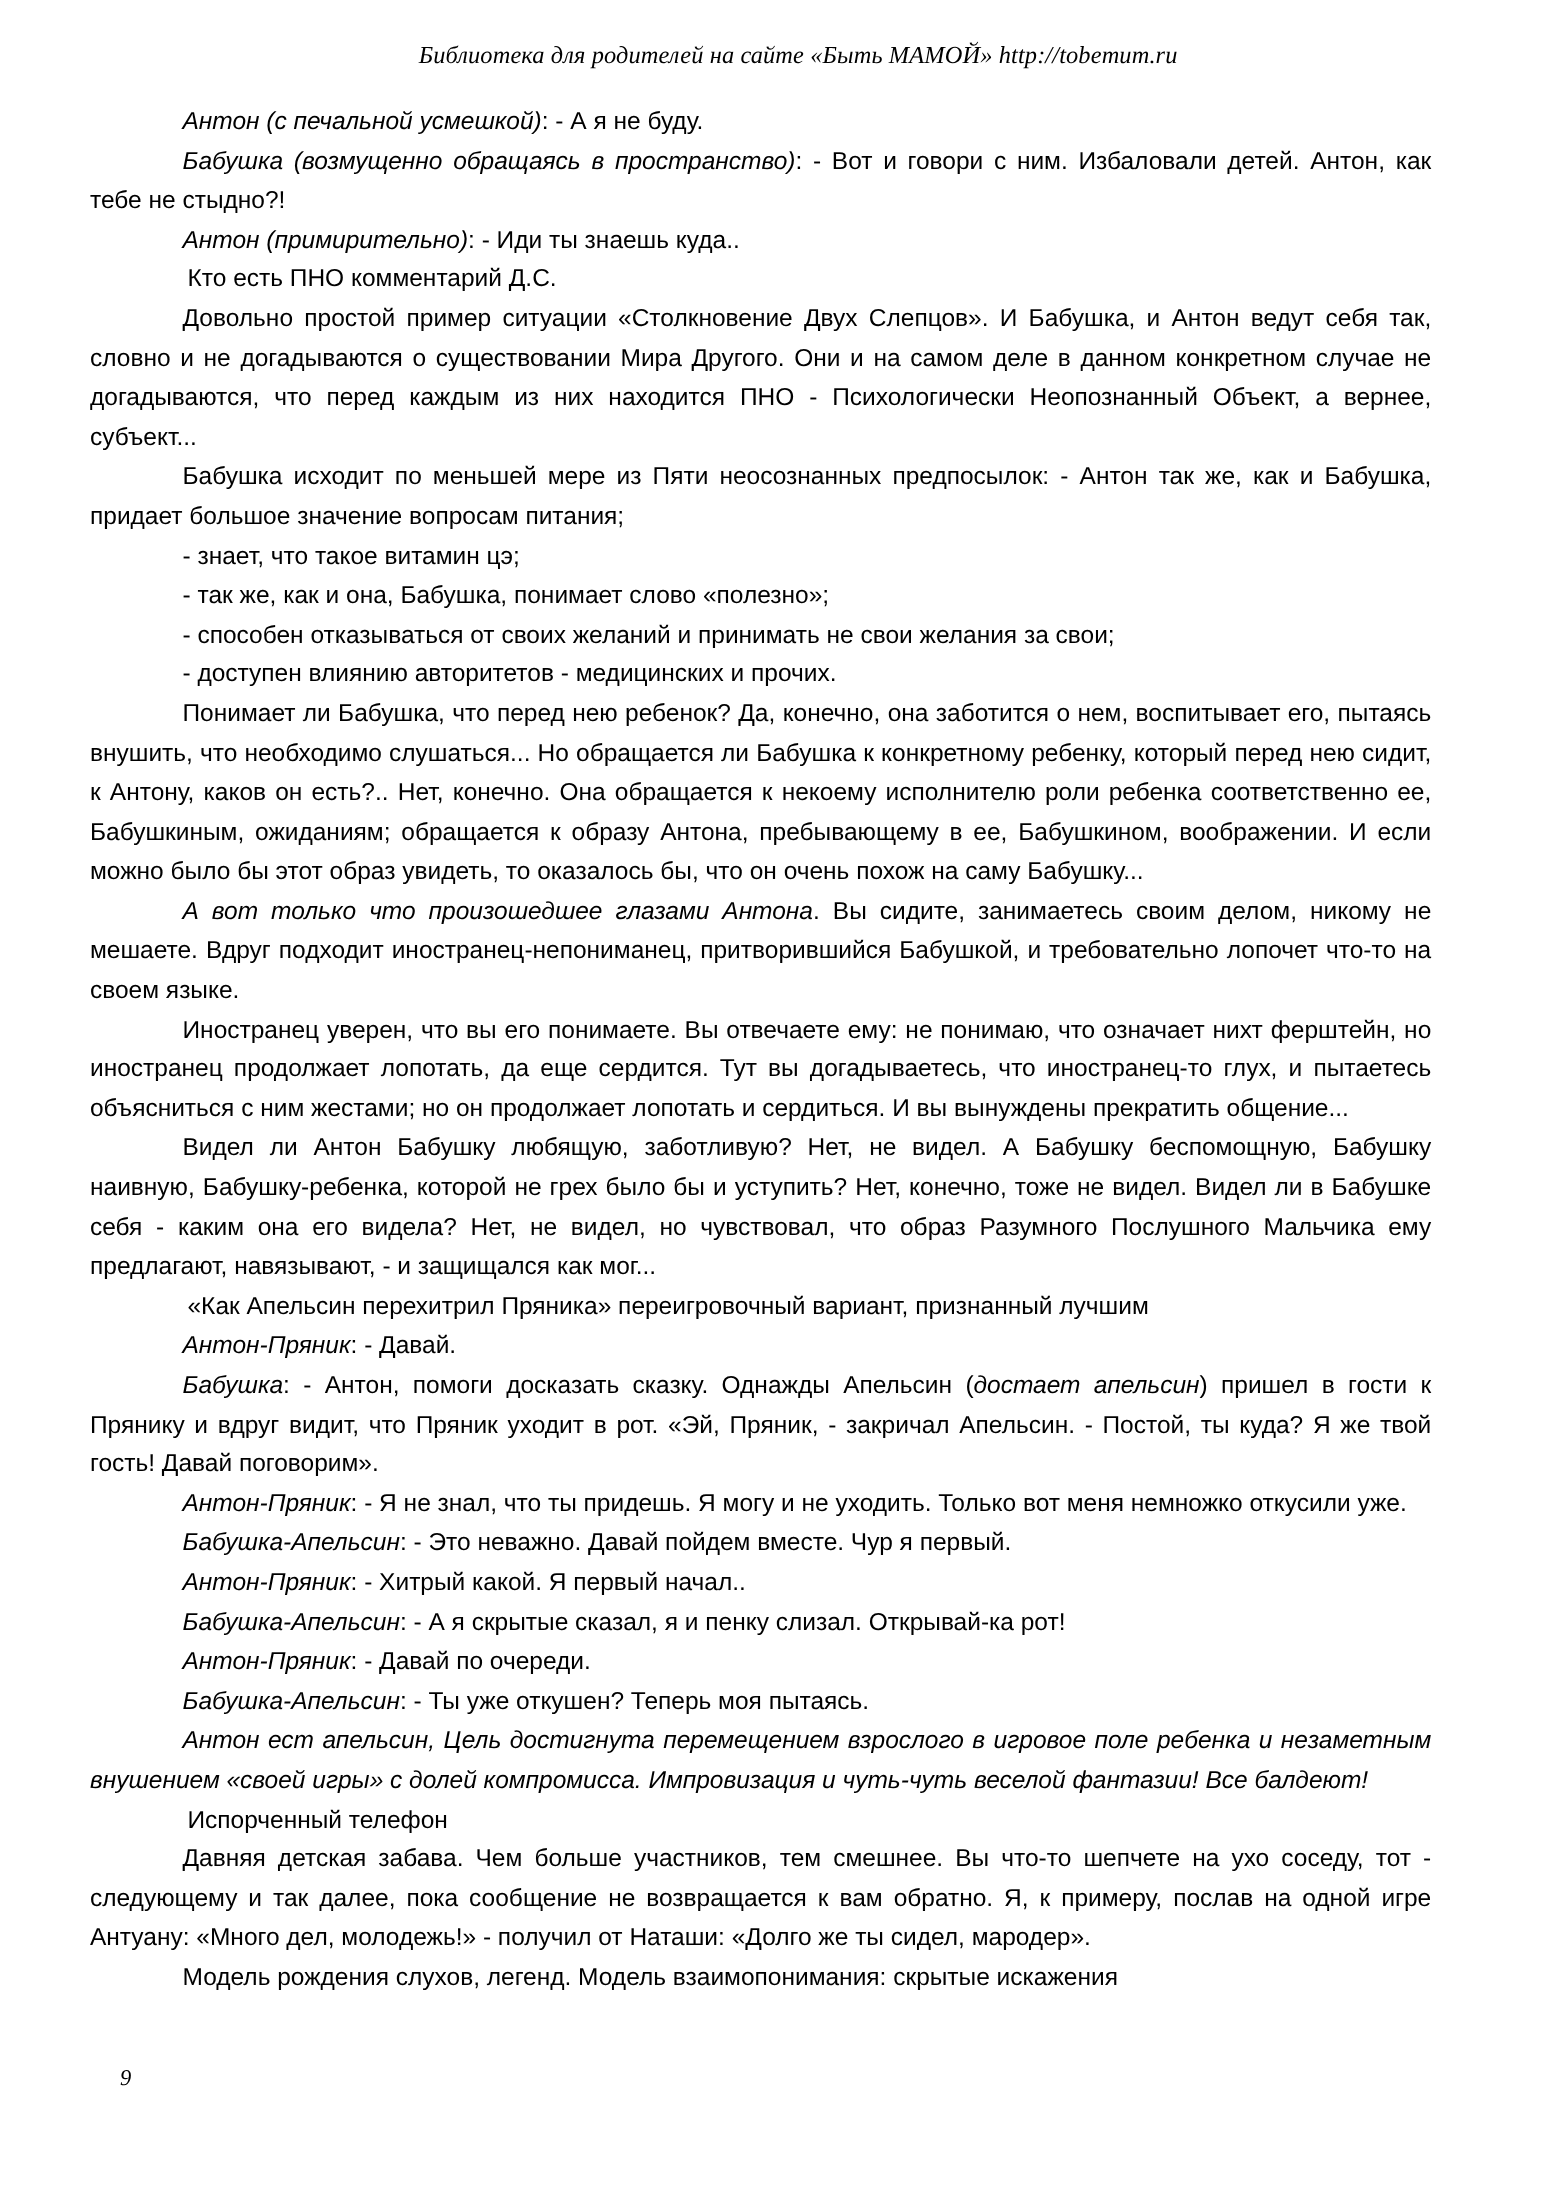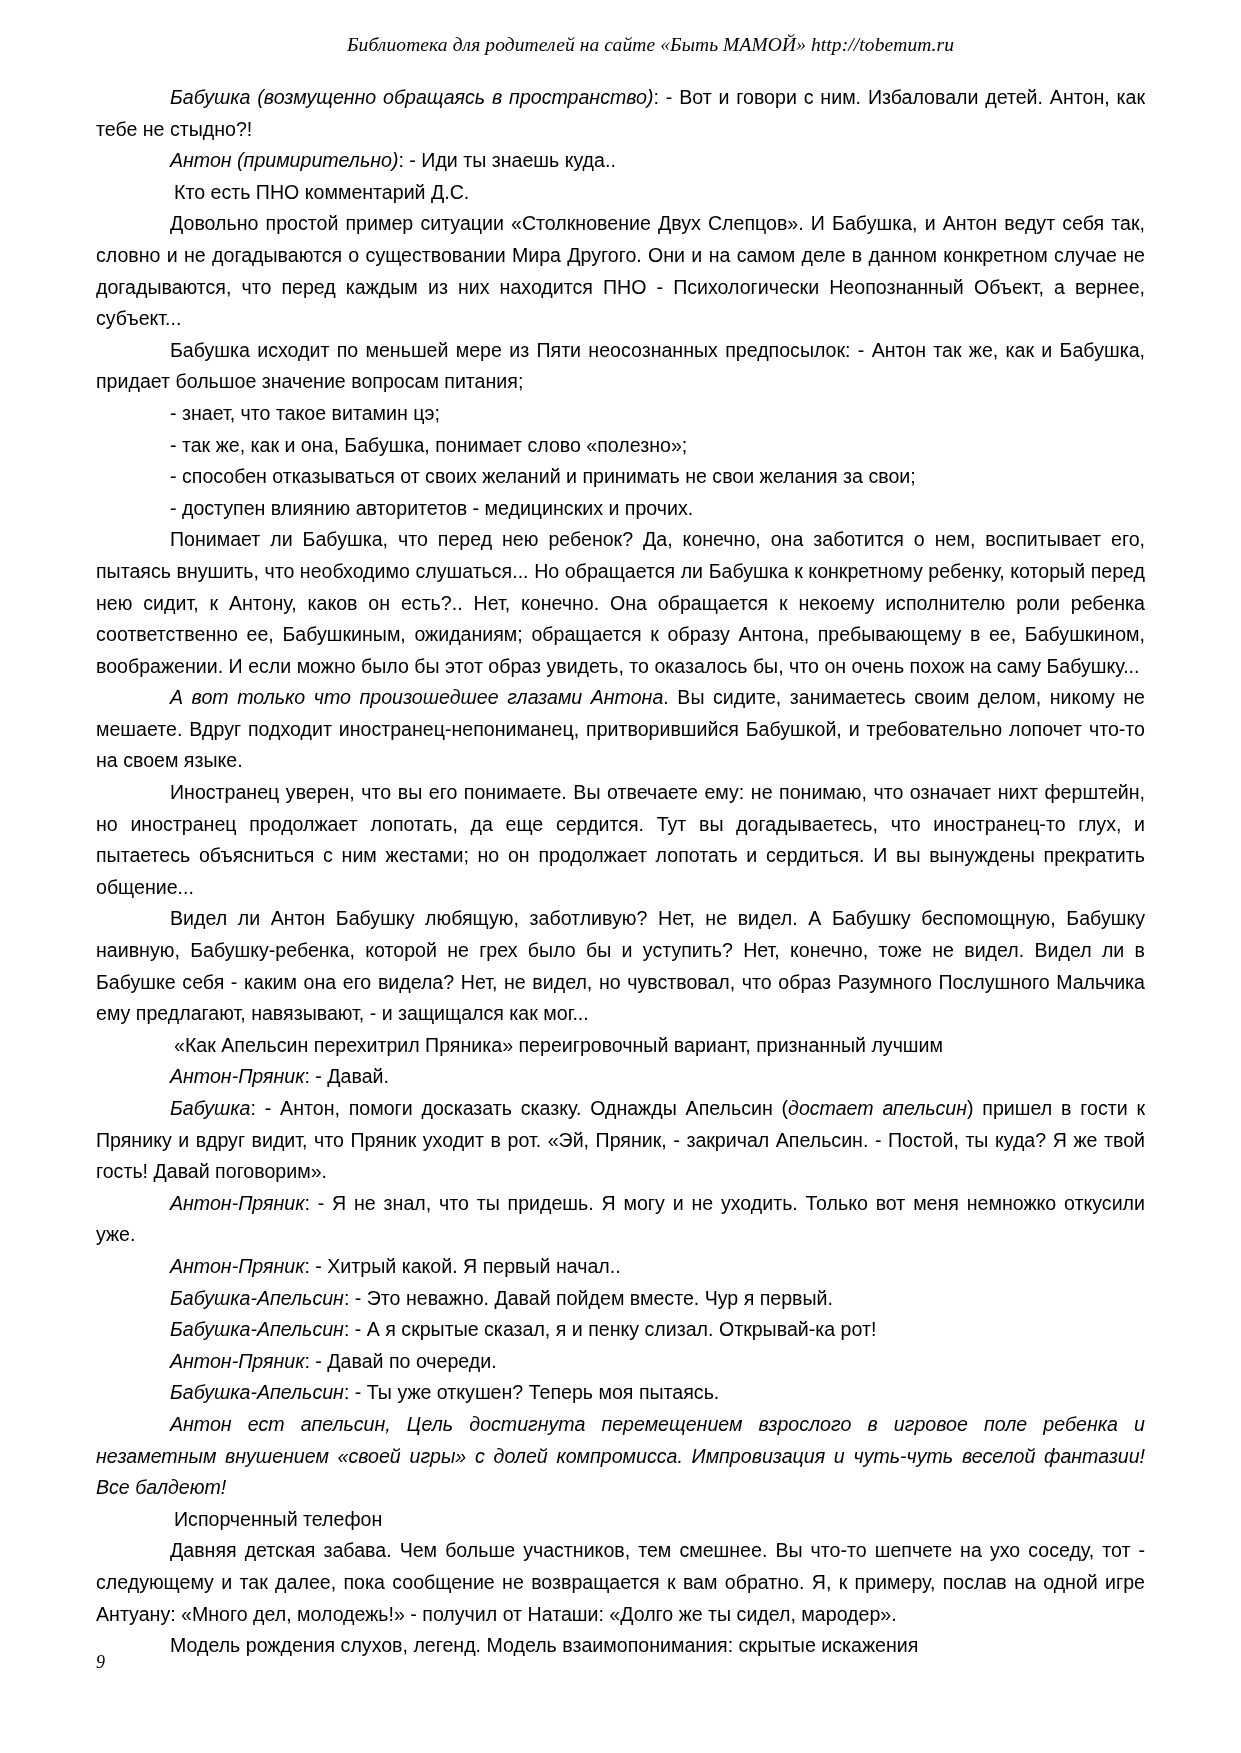--- a/index.html
+++ b/index.html
@@ -14,21 +14,21 @@
     color: #000000;
     position: relative;
     overflow: hidden;
   }
   .page {
     position: absolute;
     left: 0; top: 0;
     width: 1241px;
     height: 1605px;
     box-sizing: border-box;
-    padding: 34px 96px 0 96px;
+    padding: 34px 96px 0 72px;
   }
   .running-head {
     text-align: center;
     font-family: "Liberation Serif", serif;
     font-style: italic;
     font-size: 19.5px;
     letter-spacing: 0.1px;
     margin: 0 0 0 60px;
     white-space: nowrap;
   }
@@ -66,20 +66,21 @@
 </style>
 </head>
 <body>
 
 <div class="page">
 
   <div class="running-head">Библиотека для родителей на сайте «Быть МАМОЙ» http://tobemum.ru</div>
 
   <div class="body-block">
 
+    <p class="t"><i>Антон (с печальной усмешкой)</i><span>: - А я не буду.</span></p>
 
     <p class="t"><i>Бабушка (возмущенно обращаясь в пространство)</i><span>: - Вот и говори с ним. Избаловали детей. Антон, как тебе не стыдно?!</span></p>
 
     <p class="t"><i>Антон (примирительно)</i><span>: - Иди ты знаешь куда..</span></p>
 
     <p class="t" style="text-indent:78px"><b>Кто есть </b><b>ПНО</b><span> комментарий Д.С.</span></p>
 
     <p class="t">Довольно простой пример ситуации «Столкновение Двух Слепцов». И Бабушка, и Антон ведут себя так, словно и не догадываются о существовании Мира Другого. Они и на самом деле в данном конкретном случае не догадываются, что перед каждым из них находится ПНО - Психологически Неопознанный Объект, а вернее, субъект...</p>
 
     <p class="t">Бабушка исходит по меньшей мере из Пяти неосознанных предпосылок: - Антон так же, как и Бабушка, придает большое значение вопросам питания;</p>
@@ -99,23 +100,23 @@
 
     <p class="t" style="text-indent:78px"><b>«Как Апельсин перехитрил Пряника»</b><span> переигровочный вариант, признанный лучшим</span></p>
 
     <p class="t"><i>Антон-Пряник</i><span>: - Давай.</span></p>
 
     <p class="t"><i>Бабушка</i><span>: - Антон, помоги досказать сказку. Однажды Апельсин (</span><i>достает апельсин</i><span>) пришел в гости к Прянику и вдруг видит, что Пряник уходит в рот. «Эй, Пряник, - закричал Апельсин. - Постой, ты куда? Я же твой гость! Давай поговорим».</span></p>
 
 
     <p class="t"><i>Антон-Пряник</i><span>: - Я не знал, что ты придешь. Я могу и не уходить. Только вот меня немножко откусили уже.</span></p>
 
+    <p class="t"><i>Бабушка-Апельсин</i><span>: - Это неважно. Давай пойдем вместе. Чур я первый.</span></p>
+
     <p class="t"><i>Антон-Пряник</i><span>: - Хитрый какой. Я первый начал..</span></p>
-
-    <p class="t"><i>Бабушка-Апельсин</i><span>: - Это неважно. Давай пойдем вместе. Чур я первый.</span></p>
 
     <p class="t"><i>Бабушка-Апельсин</i><span>: - А я скрытые сказал, я и пенку слизал. Открывай-ка рот!</span></p>
 
     <p class="t"><i>Антон-Пряник</i><span>: - Давай по очереди.</span></p>
 
     <p class="t"><i>Бабушка-Апельсин</i><span>: - Ты уже откушен? Теперь моя пытаясь.</span></p>
 
     <p class="t"><i>Антон ест апельсин, Цель достигнута перемещением взрослого в игровое поле ребенка и незаметным внушением «своей игры» с долей компромисса. Импровизация и чуть-чуть веселой фантазии! Все балдеют!</i></p>
 
     <p class="t" style="text-indent:78px"><b>Испорченный телефон</b></p>

